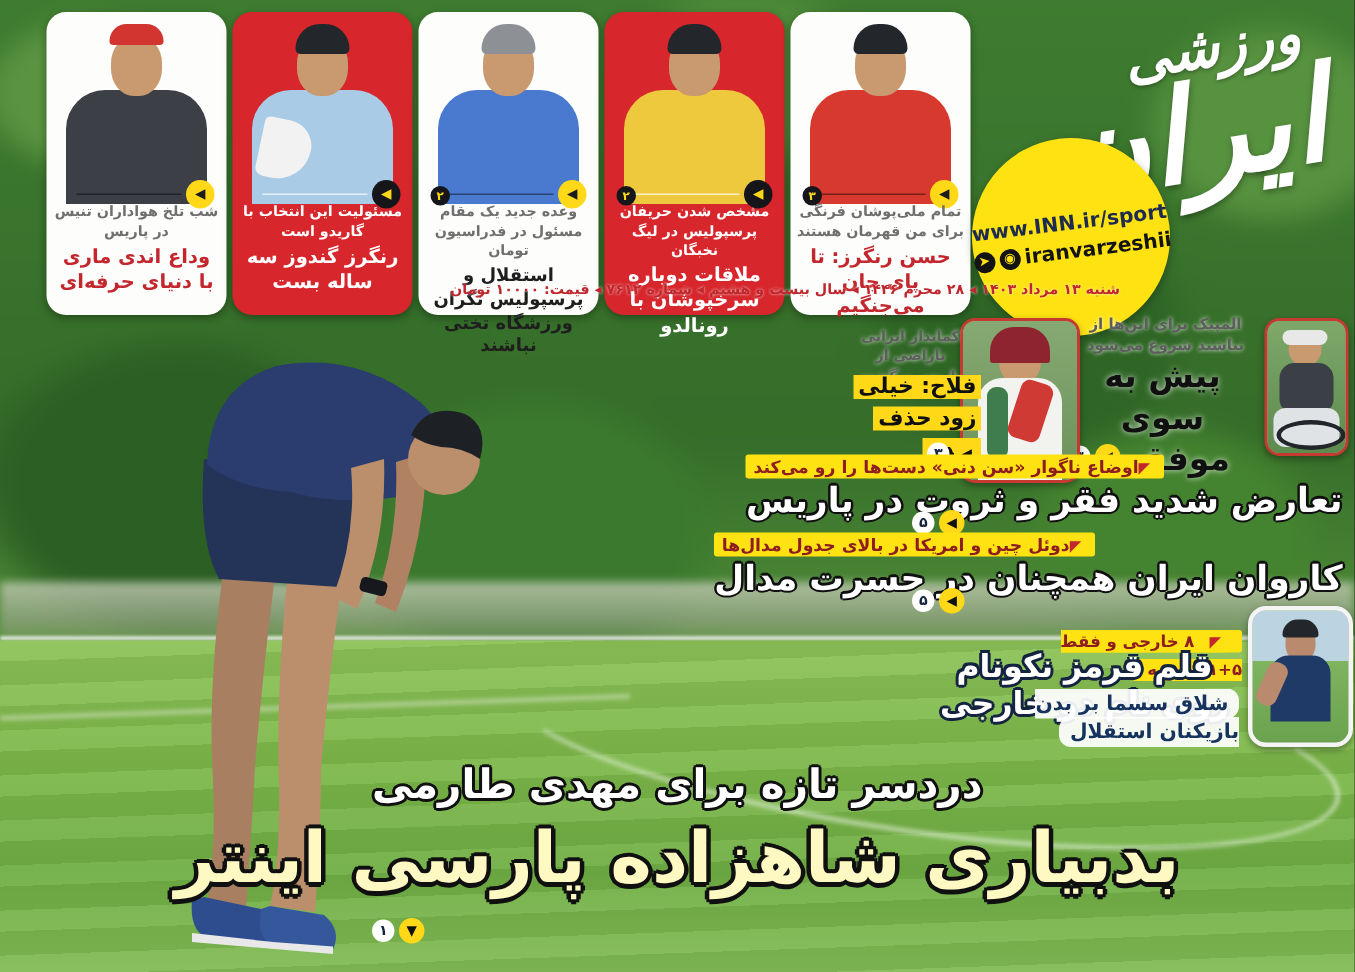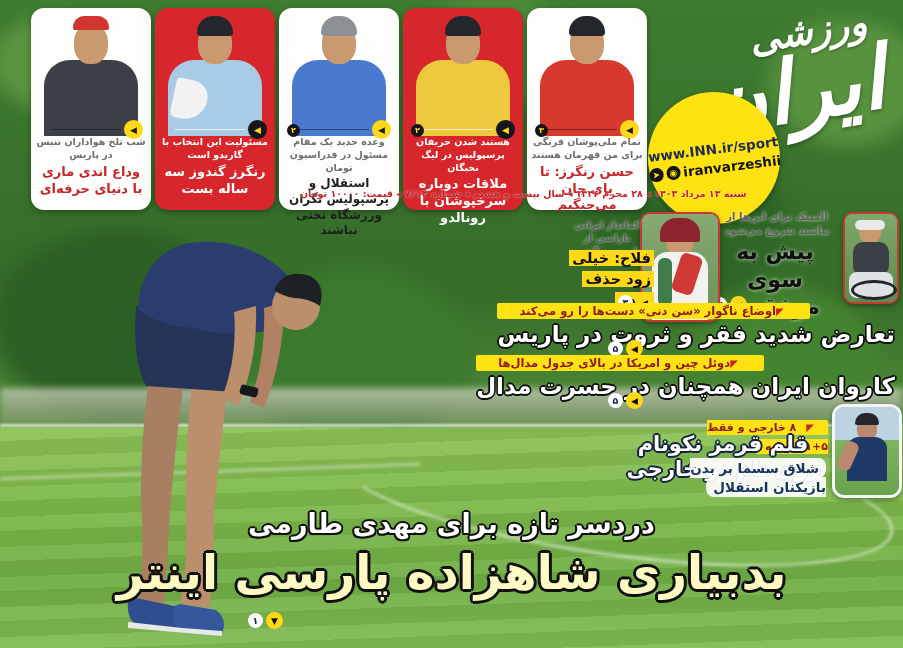--- a/index.html
+++ b/index.html
@@ -95,21 +95,21 @@
         display:flex;align-items:center;justify-content:center;font-size:9.5px;}
 
   .archer-kick{position:absolute;left:568px;top:218px;width:78px;text-align:center;font-size:9.5px;font-weight:bold;
         color:#5d5d5d;line-height:1.4;text-shadow:0 0 3px rgba(255,255,255,.9);}
   .archer-head{position:absolute;left:558px;top:248px;width:96px;text-align:right;font-size:14.5px;font-weight:bold;
         color:#101010;line-height:1.45;}
   .archer-head span{background:#ffd817;box-decoration-break:clone;-webkit-box-decoration-break:clone;padding:0 3px;}
 
   .strip{position:absolute;right:8px;text-align:left;}
   .strip .kick{display:inline-block;background:#ffe212;color:#8d1d20;font-weight:bold;font-size:11.5px;
-        padding:1px 22px;border-radius:2px;}
+        padding:1px 5px;border-radius:2px;}
   .strip .kick .flag{display:inline-block;color:#c3272d;font-size:10px;margin-right:4px;}
   .strip .head{font-size:23px;font-weight:bold;color:#ffffff;letter-spacing:.5px;line-height:1.2;margin-top:2px;
         text-shadow:-1.7px 0 #101010,1.7px 0 #101010,0 1.7px #101010,0 -1.7px #101010,
                     -1.2px -1.2px #101010,1.2px 1.2px #101010,-1.2px 1.2px #101010,1.2px -1.2px #101010;}
 
   .est-kick{position:absolute;left:698px;top:416px;width:130px;text-align:right;}
   .est-kick span{background:#ffe212;color:#8d1d20;font-weight:bold;font-size:11px;padding:1px 5px;border-radius:2px;}
   .est-head{position:absolute;left:618px;top:432px;width:210px;text-align:center;font-size:21px;font-weight:bold;color:#fff;
         line-height:1.2;
         text-shadow:-2px 0 #14233f,2px 0 #14233f,0 2px #14233f,0 -2px #14233f,
@@ -225,21 +225,21 @@
         <div class="head"></div>
         <div class="hair"></div>
       </div>
     </div>
     <div class="badge-row">
         <span class="badge-line"></span>
       <span class="arrow-dot black">◀</span>
       <span class="num-dot">۲</span>
     </div>
     <div class="txt">
-      <div class="kick">هستند شدن حریفان پرسپولیس در لیگ نخبگان</div>
+      <div class="kick">مشخص شدن حریفان پرسپولیس در لیگ نخبگان</div>
       <div class="head">ملاقات دوباره سرخپوشان با رونالدو</div>
     </div>
   </div>
 
   <div class="card white" style="right:256px;">
     <div class="photo">
       <div class="bust">
         <div class="torso" style="background:#d8392f;"></div>
         <div class="head"></div>
         <div class="hair"></div>

